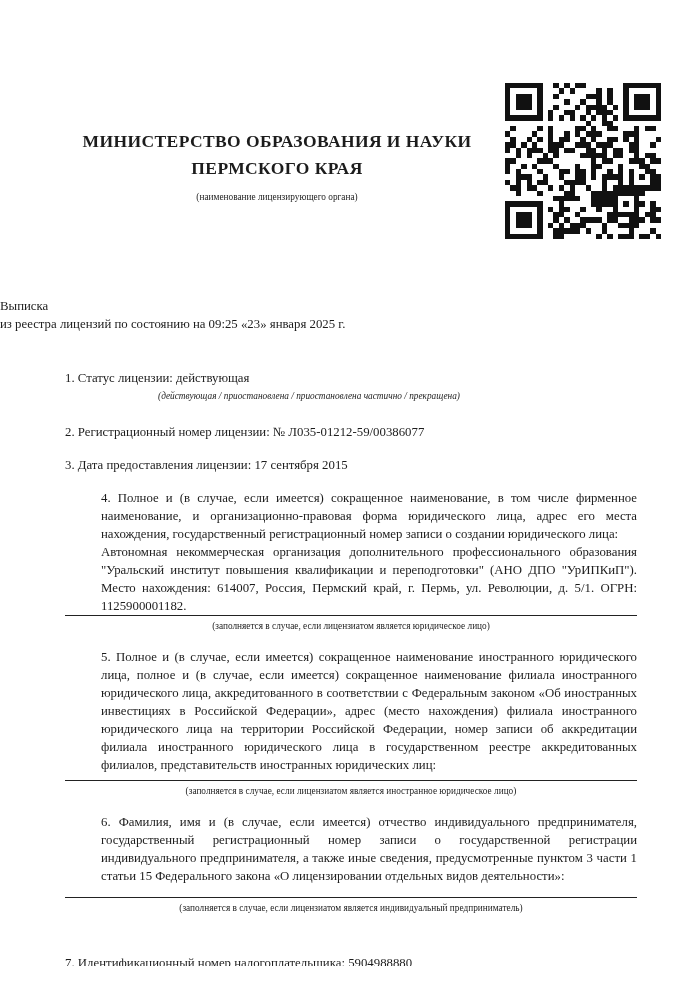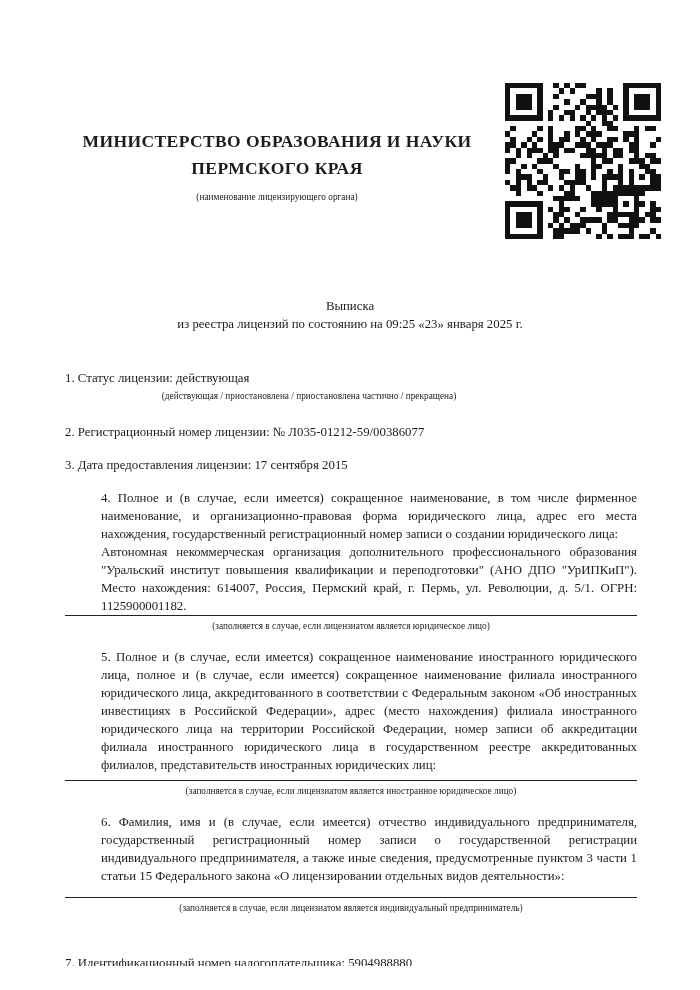--- a/index.html
+++ b/index.html
@@ -32,37 +32,37 @@
   .qr-wrap {
     position: absolute;
     top: 83px;
     left: 505px;
     width: 156px;
     height: 156px;
   }
   .qr-wrap svg { width: 100%; height: 100%; shape-rendering: crispEdges; }
   .doc-title {
     margin-top: 94px;
-    text-align: center;
+    text-align: left;
     font-size: 12.8px;
     line-height: 18px;
   }
   .content { margin: 0 63px 0 65px; }
   .item-text {
     font-size: 12.8px;
     line-height: 18px;
   }
   .para { text-align: justify; margin-left: 36px; }
   .caption {
     font-size: 9.3px;
     line-height: 12px;
     text-align: center;
     margin-top: 3px;
   }
-  .caption-status { width: 488px; }
+  .caption-status { width: 488px; font-style: italic; }
   .rule {
     height: 0;
     border-top: 1.8px solid #222222;
   }
   .mt-item { margin-top: 15px; }
   .mt-item1 { margin-top: 36px; }
   .mt-item2 { margin-top: 21px; }
   .mt-para4 { margin-top: 15px; }
   .mt-item5 { margin-top: 16px; }
   .mt-item6 { margin-top: 16px; }

